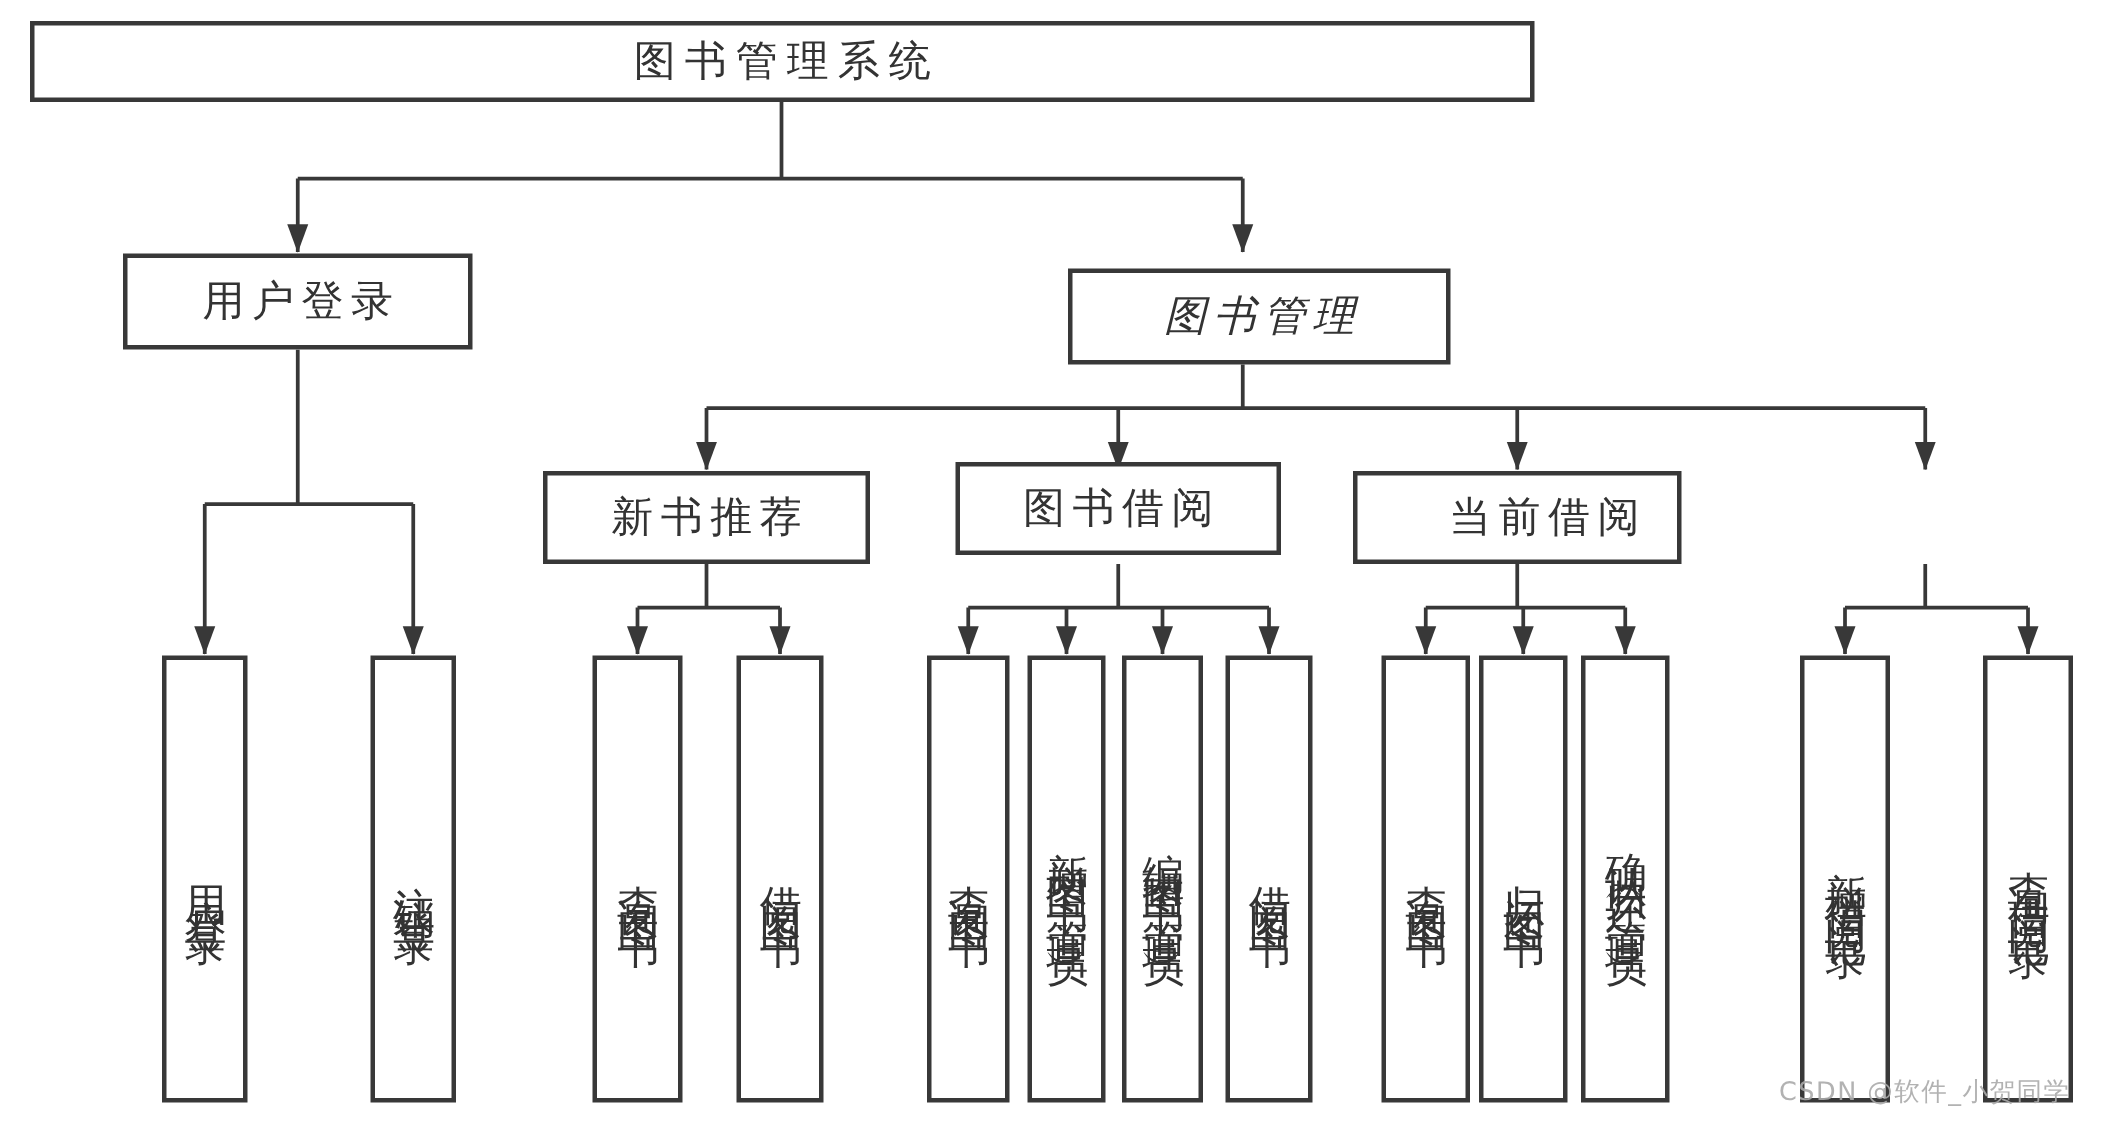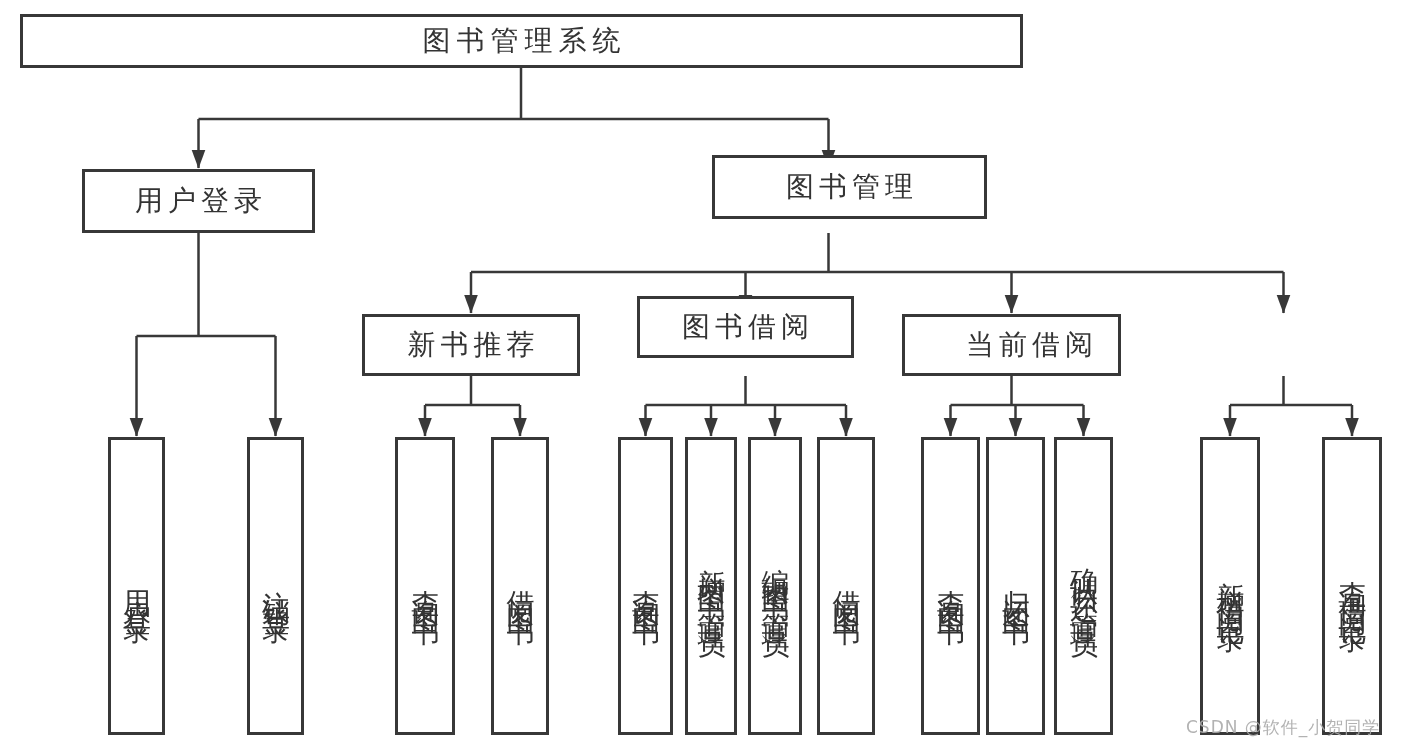--- a/index.html
+++ b/index.html
@@ -110,28 +110,28 @@
     <line class="drop" x1="1352" y1="405" x2="1352" y2="436" marker-end="url(#arrow)"></line>
   </svg>
 
   <div class="node root hlabel" style="left:20px; top:14px; width:1003px; height:54px;">
     <span>图书管理系统</span>
   </div>
 
   <div class="node hlabel" style="left:82px; top:169px; width:233px; height:64px;">
     <span>用户登录</span>
   </div>
-  <div class="node hlabel" style="left:712px; top:155px; width:275px; height:64px;">
+  <div class="node hlabel" style="left:712px; top:179px; width:255px; height:64px;font-style:italic;">
     <span>图书管理</span>
   </div>
 
   <div class="node hlabel" style="left:362px; top:314px; width:218px; height:62px;">
     <span>新书推荐</span>
   </div>
-  <div class="node hlabel" style="left:637px; top:296px; width:217px; height:62px;">
+  <div class="node hlabel" style="left:637px; top:308px; width:217px; height:62px;">
     <span>图书借阅</span>
   </div>
   <div class="node hlabel" style="left:902px; top:314px; width:219px; height:62px;padding-left:36px;">
     <span>当前借阅</span>
   </div>
 
   <div class="node vnode" style="left:108px; top:437px; width:57px; height:298px;">
     <span>用户登录</span>
   </div>
   <div class="node vnode" style="left:247px; top:437px; width:57px; height:298px;">

